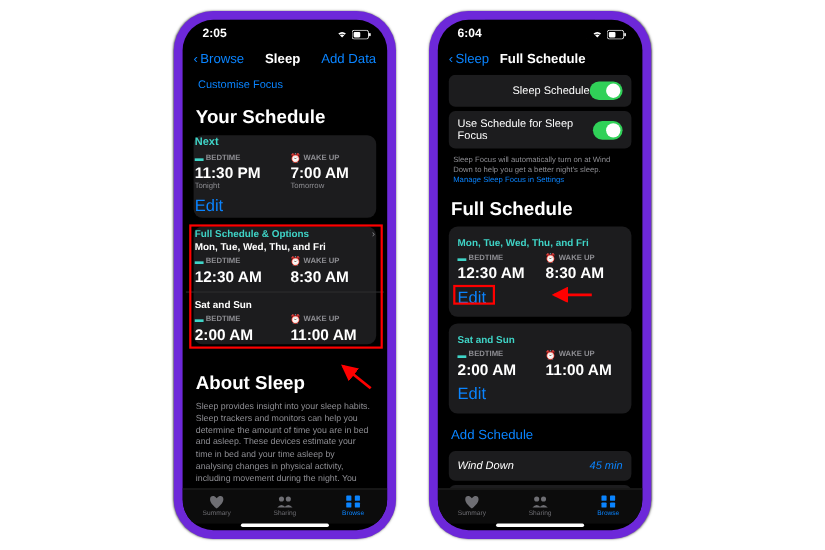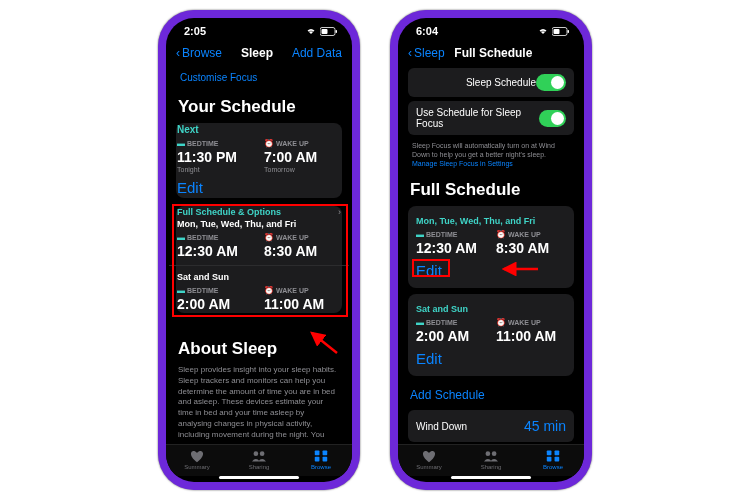--- a/index.html
+++ b/index.html
@@ -32,22 +32,22 @@
   .tab { display: flex; flex-direction: column; align-items: center; gap: 1px; flex: 1; }
   .tab-label { font-size: 6px; color: #6e6e73; }
   .tab.active .tab-label { color: #0a84ff; }
   .tab svg { width: 16px; height: 14px; }
   .home-ind { width: 80px; height: 3px; background: #fff; border-radius: 2px; margin: 0 auto 3px; }
   .toggle-row { display: flex; justify-content: flex-end; align-items: center; padding: 6px 8px; background: #1c1c1e; border-radius: 6px; margin-bottom: 4px; font-size: 10px; }
   .toggle { width: 30px; height: 17px; background: #30d158; border-radius: 9px; position: relative; }
   .toggle::after { content: ''; position: absolute; right: 2px; top: 2px; width: 13px; height: 13px; background: #fff; border-radius: 50%; }
   .hint { color: #8e8e93; font-size: 7px; line-height: 1.3; padding: 2px 4px 8px; }
   .hint a { color: #0a84ff; }
-  .detail-row { display: flex; justify-content: space-between; align-items: center; padding: 8px 8px; background: #1c1c1e; border-radius: 6px; margin-bottom: 4px; font-size: 10px; }
-  .detail-val { color: #0a84ff; font-size: 14px; }
+  .detail-row { display: flex; justify-content: space-between; align-items: center; padding: 8px 8px; background: #1c1c1e; border-radius: 6px; margin-bottom: 4px; font-size: 10px; font-style: italic; }
+  .detail-val { color: #0a84ff; font-size: 10px; }
   .hl-outer { position: absolute; border: 2px solid #f00; pointer-events: none; z-index: 20; }
   .arrow { position: absolute; z-index: 25; pointer-events: none; }
   .chev { font-size: 9px; color: #8e8e93; }
   .full-sched-hdr { display: flex; justify-content: space-between; align-items: center; }
   .full-sched-hdr .ttl { color: #3fd4c7; font-size: 9px; font-weight: 600; }
   .add-sched { color: #0a84ff; font-size: 12px; padding: 6px 2px 8px; }
   .card.tight { padding: 8px; margin-bottom: 6px; }
 </style>
 </head>
 <body>

